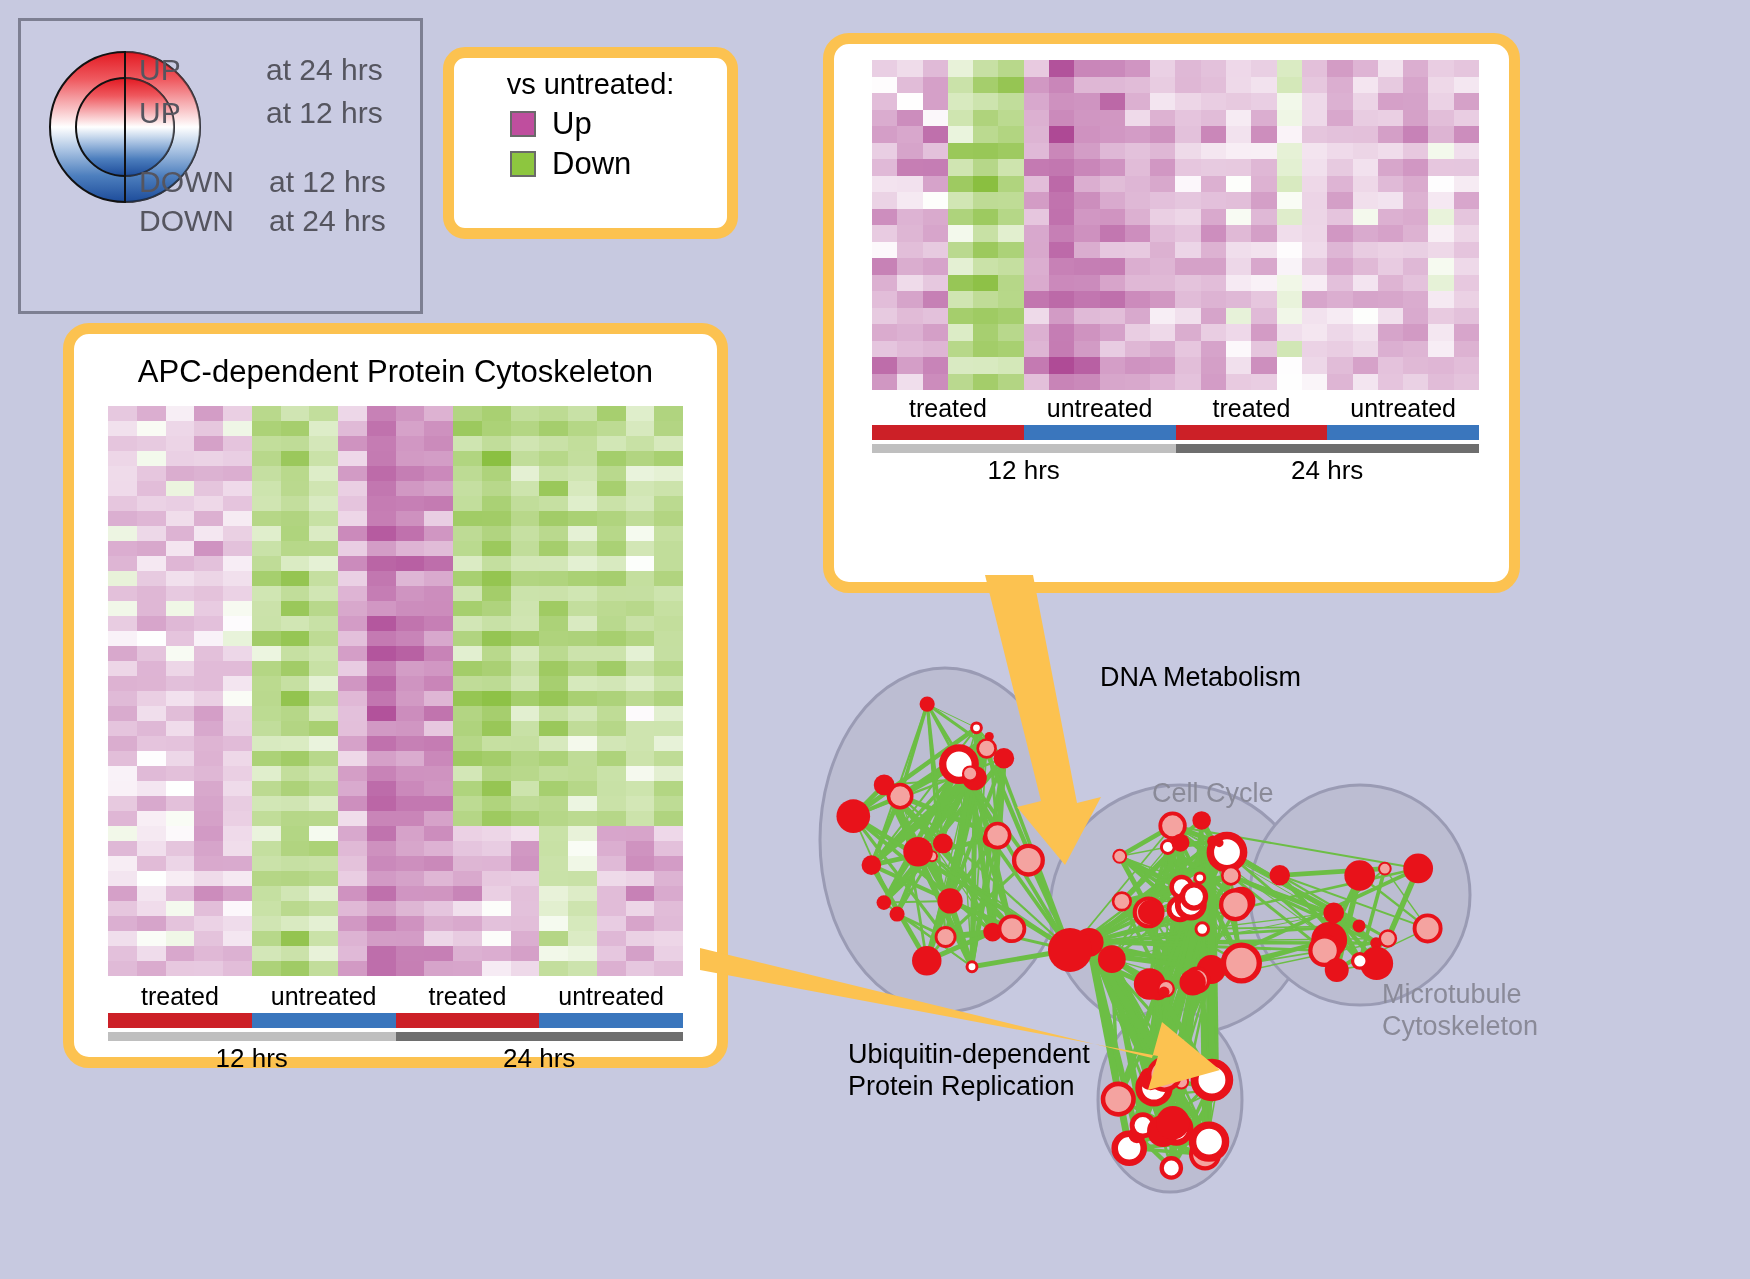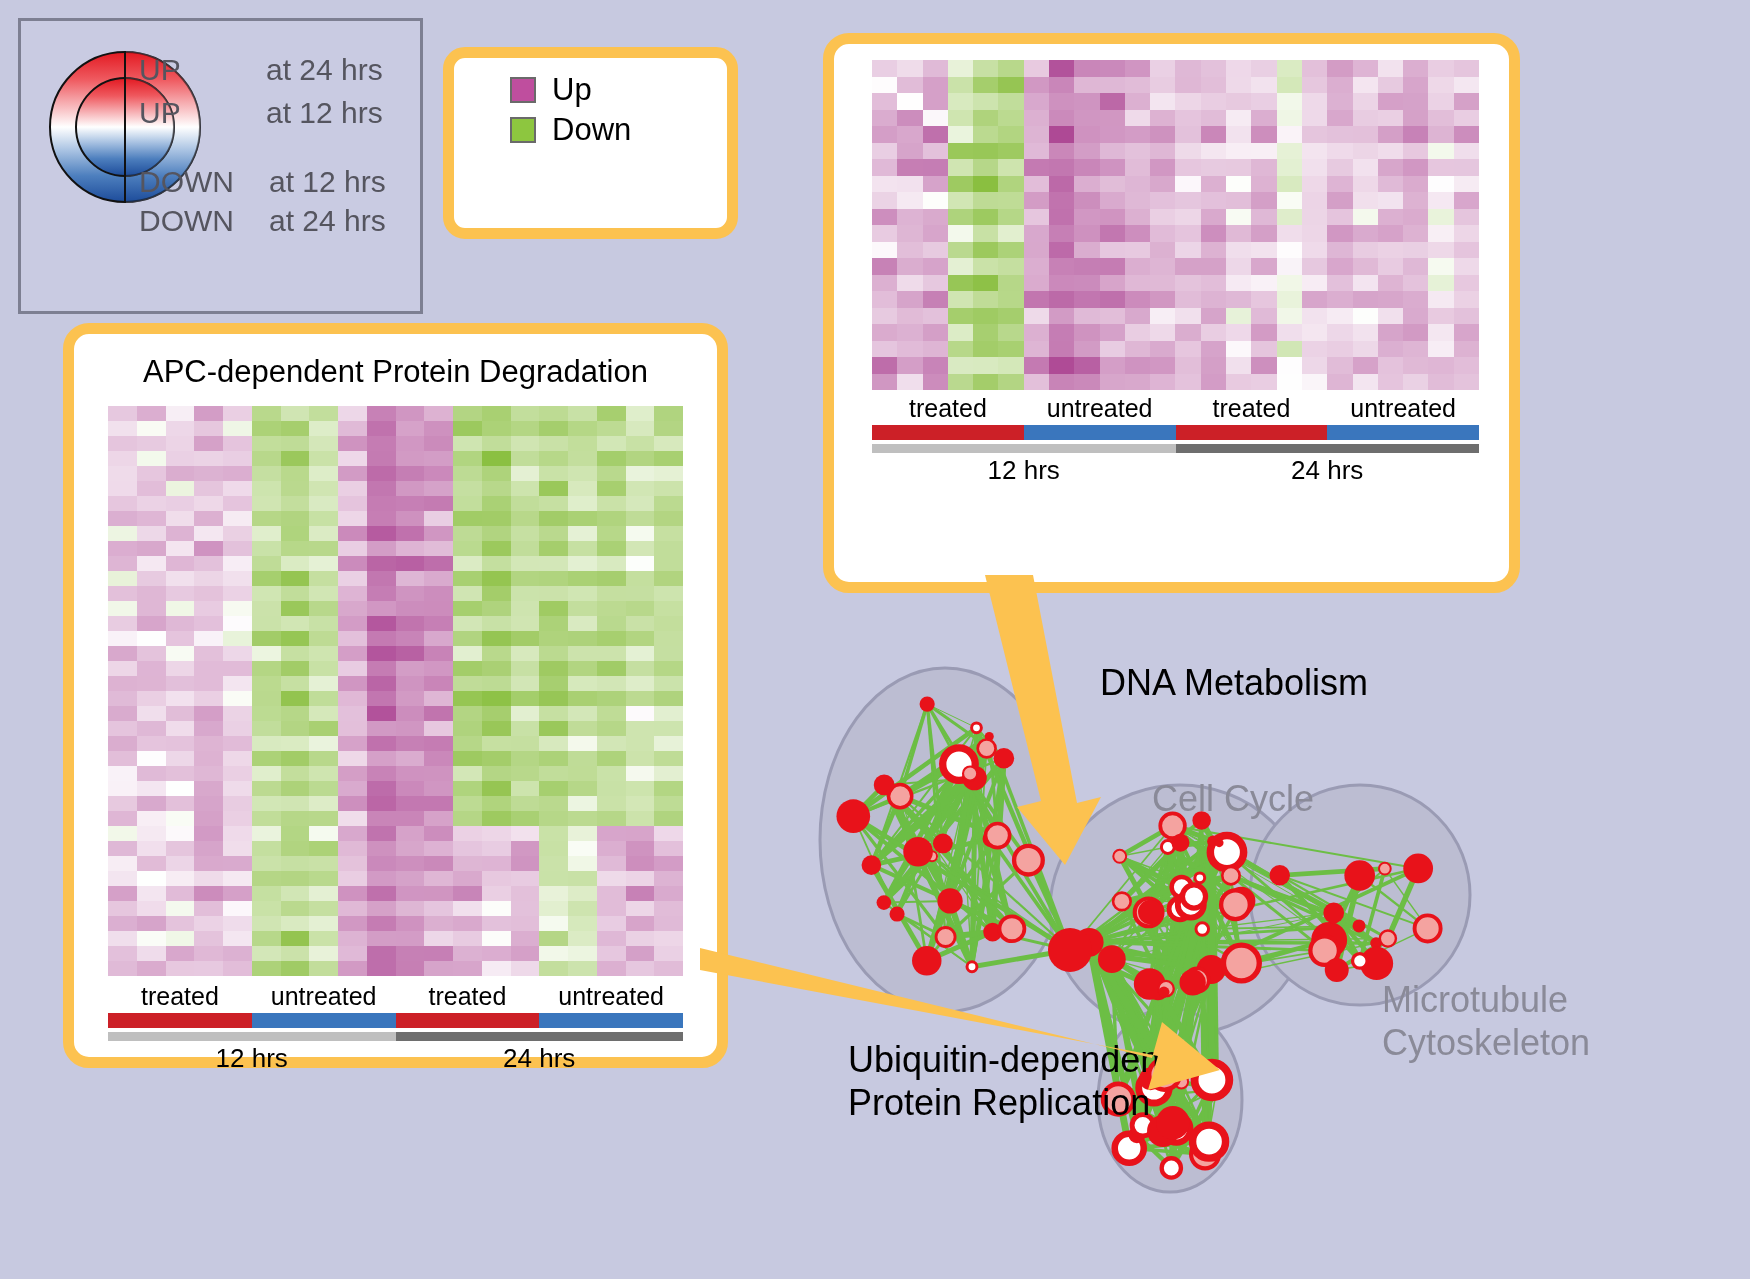--- a/index.html
+++ b/index.html
@@ -67,21 +67,21 @@
   .tbar i{flex:1;display:block;}
   .gbar{display:flex;height:9px;margin-top:4px;}
   .gbar i{flex:1;display:block;}
   .timerow{display:flex;}
   .timerow span{flex:1;text-align:center;font-size:26px;color:#000;}
   
   #panel-rf{left:823px;top:33px;width:697px;height:560px;}
   #panel-apc{left:63px;top:323px;width:665px;height:745px;}
   
   #network{position:absolute;left:780px;top:600px;width:800px;height:679px;}
-  .netlabel{position:absolute;font-size:36px;white-space:pre-line;}
+  .netlabel{position:absolute;font-size:27px;white-space:pre-line;}
   
   .arrow{position:absolute;}
 </style>
 </head>
 <body>
 
 <div id="wheel-legend">
   <div id="wheel-wrap">
     <div class="wheel-outer"></div>
     <div class="wheel-outer-faded"></div>
@@ -94,20 +94,21 @@
   <div class="wl-key" style="left:118px;top:75px;">UP</div>
   <div class="wl-row" style="left:245px;top:75px;">at 12 hrs</div>
   <div class="wl-key" style="left:118px;top:144px;">DOWN</div>
   <div class="wl-row" style="left:248px;top:144px;">at 12 hrs</div>
   <div class="wl-key" style="left:118px;top:183px;">DOWN</div>
   <div class="wl-row" style="left:248px;top:183px;">at 24 hrs</div>
 </div>
 
 <div id="ud-legend">
   <div class="ttl">
+    <div>vs untreated:</div>
   </div>
   <div class="ud-item">
     <span class="ud-swatch" id="sw-up" style="background: rgb(191, 78, 158);"></span>
     <span class="ud-label">Up</span>
   </div>
   <div class="ud-item">
     <span class="ud-swatch" id="sw-down" style="background: rgb(141, 198, 63);"></span>
     <span class="ud-label">Down</span>
   </div>
 </div>
@@ -611,21 +612,21 @@
       <i style="background: rgb(191, 191, 191);"></i>
       <i style="background: rgb(110, 110, 110);"></i>
     </div>
   <div class="timerow" id="time-rf" style="margin:2px 30px 0 38px;">
       <span>12 hrs</span>
       <span>24 hrs</span>
     </div>
 </div>
 
 <div class="panel" id="panel-apc">
-  <div class="panel-title" style="margin-top:20px;">APC-dependent Protein Degradation</div>
+  <div class="panel-title" style="margin-top:20px;">APC-dependent Protein Cytoskeleton</div>
   <div id="hm-apc" class="hm" style="margin: 16px 34px 0px; height: 570px; grid-template-columns: repeat(20, 1fr); grid-template-rows: repeat(38, 1fr);">
       <div style="background: rgb(230, 200, 223);"></div>
       <div style="background: rgb(219, 174, 208);"></div>
       <div style="background: rgb(247, 238, 245);"></div>
       <div style="background: rgb(211, 157, 198);"></div>
       <div style="background: rgb(234, 207, 227);"></div>
       <div style="background: rgb(185, 217, 140);"></div>
       <div style="background: rgb(208, 229, 179);"></div>
       <div style="background: rgb(194, 222, 156);"></div>
       <div style="background: rgb(237, 215, 232);"></div>

